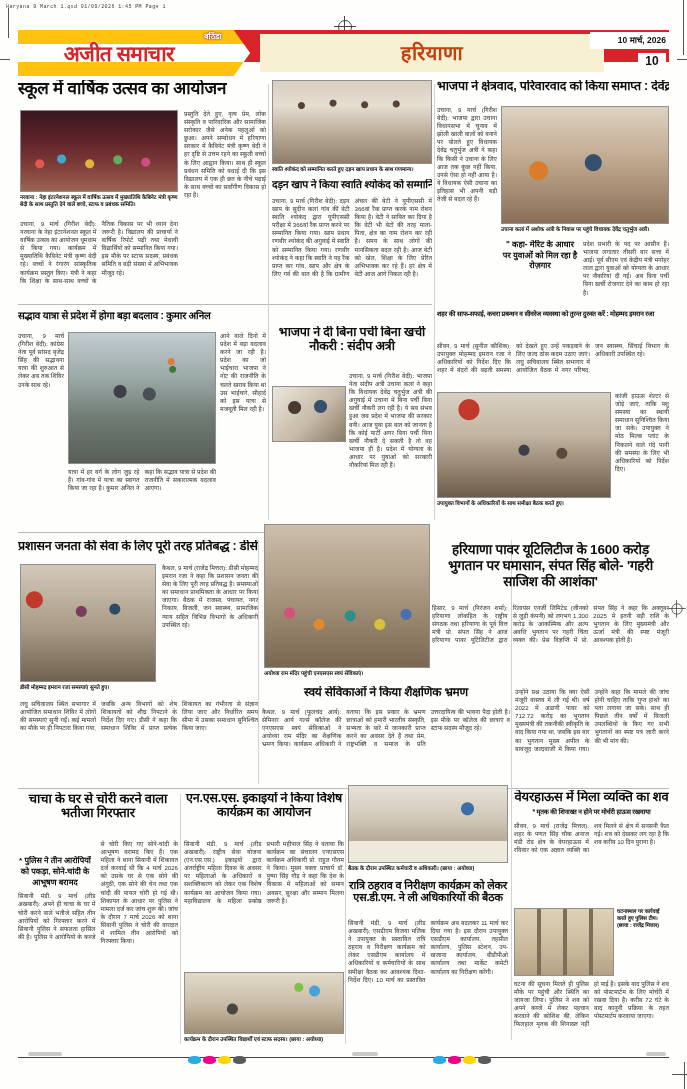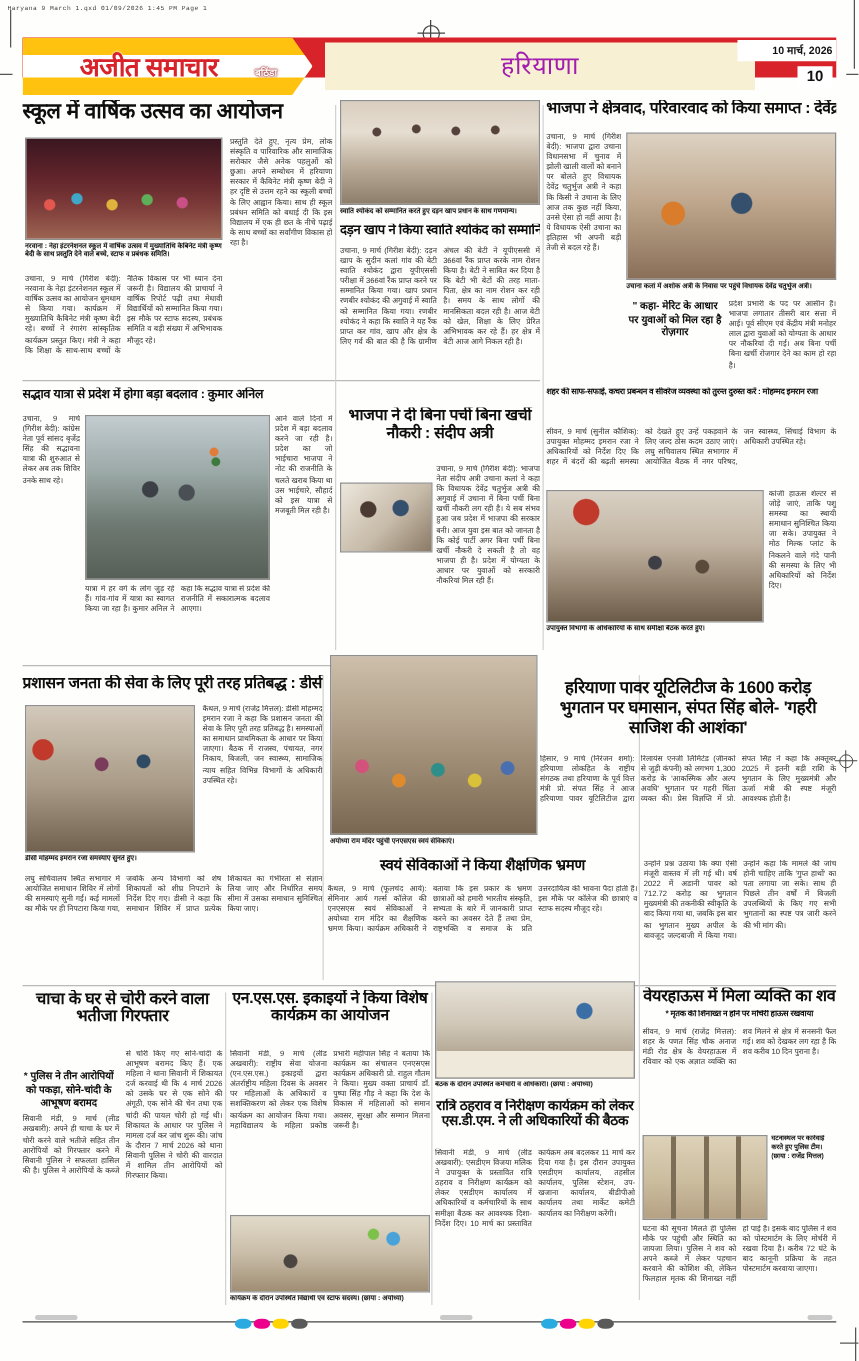--- a/index.html
+++ b/index.html
@@ -15,21 +15,21 @@
   .cropline{background:#555;}
   .smudge{background:#c9c9c9;border-radius:2px;}
   .dot{width:13px;height:8px;border-radius:45%;display:inline-block;margin-right:2px;}
   
   .band{background:#d8232a;}
   .yellowbox{background:#ffc20e;clip-path:polygon(0 0,93% 0,100% 50%,93% 100%,0 100%);}
   .stripe{background:#ffffff;}
   .papername{font-size:21px;font-weight:bold;color:#d8232a;text-shadow:0 0 1px #fff,0 0 2px #fff;letter-spacing:-.5px;}
   .edition{font-size:8px;font-weight:bold;color:#ffffff;text-shadow:0 0 2px #8d0f14,0 0 1px #8d0f14;}
   .sectionpanel{background:#f7f0d2;text-align:center;}
-  .sectiontitle{font-size:20px;font-weight:normal;color:#a21caf;line-height:38px;letter-spacing:.5px;}
+  .sectiontitle{font-size:20px;font-weight:bold;color:#c2410c;line-height:38px;letter-spacing:.5px;}
   .datestrip{background:#ffffff;text-align:right;font-size:8.5px;font-weight:bold;color:#111;line-height:17px;padding-right:3px;}
   .pagenumbox{background:#ffffff;text-align:center;font-size:12px;font-weight:bold;color:#111;line-height:17px;}
   
   .hl{font-weight:bold;color:#0e0e0e;line-height:1.1;letter-spacing:-.2px;overflow:hidden;}
   .ctr{text-align:center;}
   .body{font-size:6.1px;line-height:1.33;text-align:justify;color:#303030;overflow:hidden;word-break:break-word;}
   .cols2{column-count:2;column-gap:5px;}
   .cols3{column-count:3;column-gap:5px;}
   .cap{font-size:5.5px;font-weight:bold;color:#101010;line-height:1.25;overflow:hidden;}
   .photo{border:1px solid #8f8f8f;box-sizing:border-box;overflow:hidden;}
@@ -114,21 +114,21 @@
   <div class="abs cropline" style="left:0;top:59px;width:10px;height:1px;"></div>
   <div class="abs cropline" style="left:683px;top:0;width:1px;height:55px;"></div>
   <div class="abs cropline" style="left:677px;top:59px;width:10px;height:1px;"></div>
   <div class="abs cropline" style="left:684px;top:1062px;width:1px;height:27px;"></div>
   <div class="abs cropline" style="left:672px;top:1074px;width:15px;height:1px;"></div>
 
   <div class="abs band" style="left:18px;top:30px;width:651px;height:32px;">
     <div class="abs yellowbox" style="left:0;top:0;width:232px;height:46px;">
       <div class="abs stripe" style="left:0;top:14px;width:232px;height:18px;"></div>
       <div class="abs papername" style="left:16px;top:9px;width:170px;text-align:center;">अजीत समाचार</div>
-      <div class="abs edition" style="left:186px;top:22px;">बठिंडा</div>
+      <div class="abs edition" style="left:186px;top:0;">बठिंडा</div>
     </div>
     <div class="abs sectionpanel" style="left:242px;top:4px;width:344px;height:38px;">
       <div class="sectiontitle">हरियाणा</div>
     </div>
     <div class="abs" style="left:572px;top:0;width:79px;height:46px;">
       <div class="abs datestrip" style="left:0;top:2px;width:76px;height:17px;">10 मार्च, 2026</div>
       <div class="abs pagenumbox" style="left:48px;top:23px;width:28px;height:17px;">10</div>
     </div>
   </div>
 

